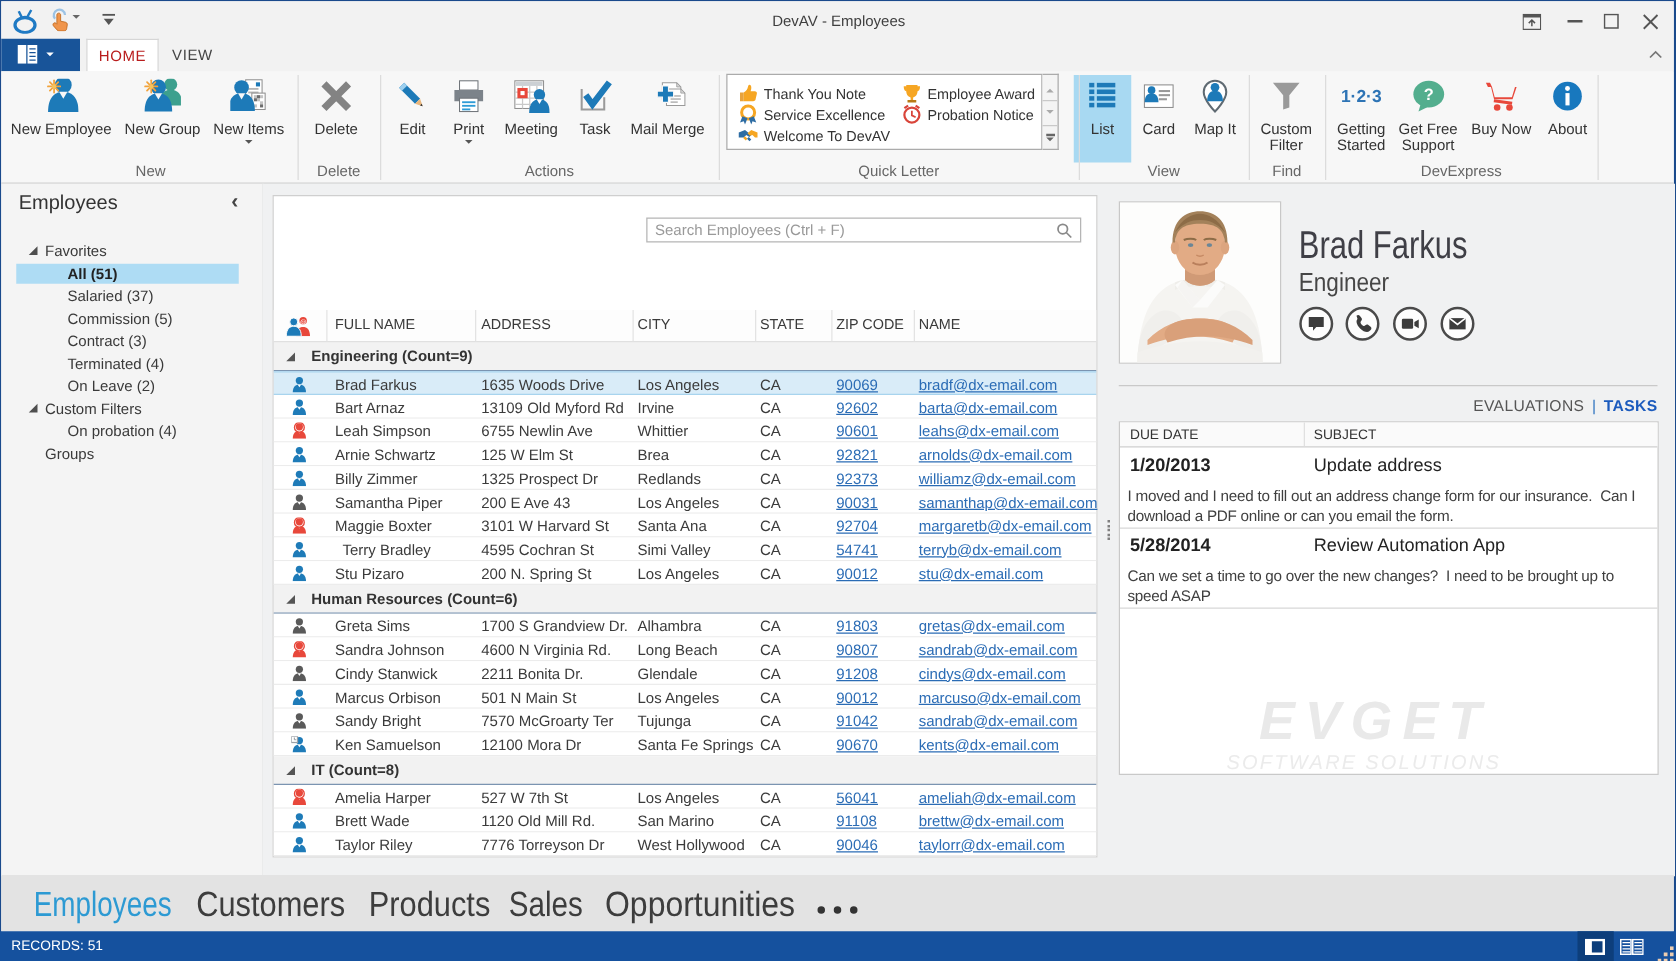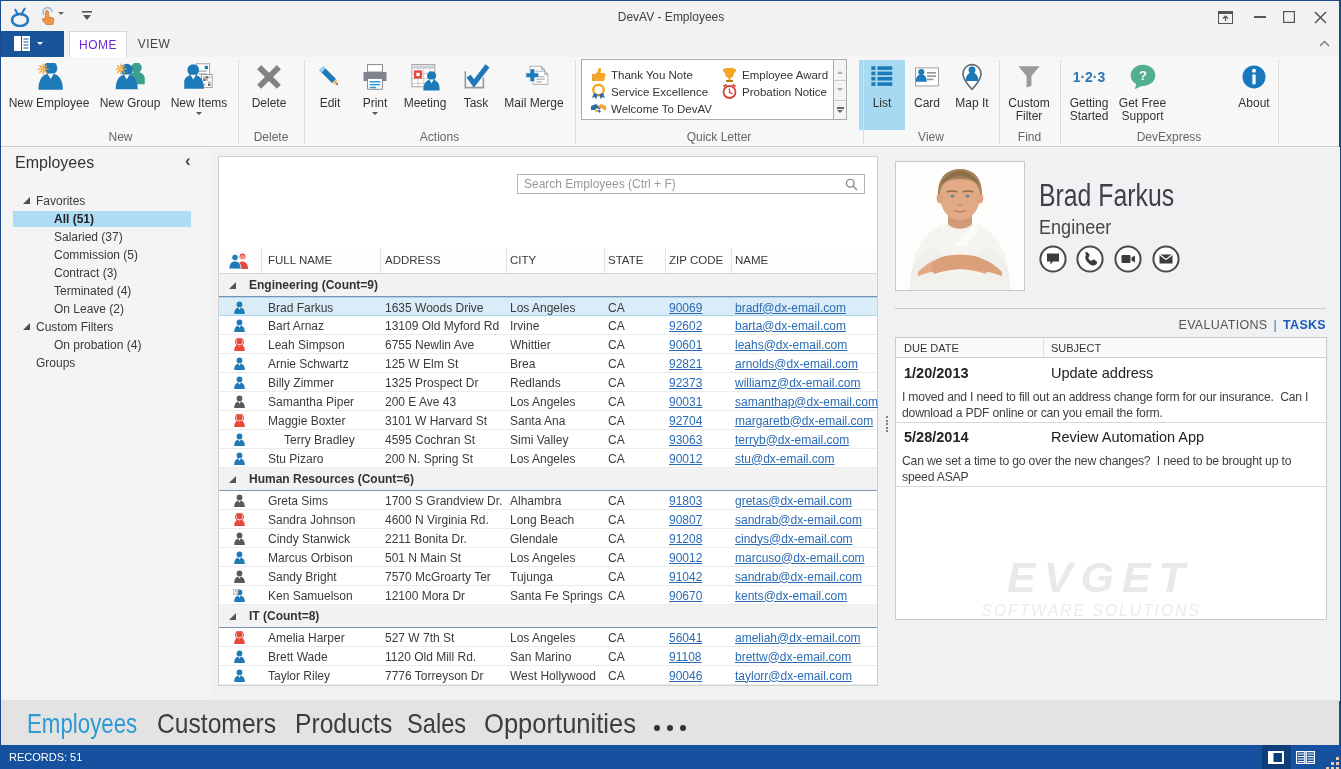--- a/index.html
+++ b/index.html
@@ -111,21 +111,21 @@
           <rect x="8" y="0" width="8" height="15" fill="#fff"></rect>
           <g stroke="#185499" stroke-width="1">
             <line x1="9.5" y1="3" x2="14.5" y2="3"></line>
             <line x1="9.5" y1="6" x2="14.5" y2="6"></line>
             <line x1="9.5" y1="9" x2="14.5" y2="9"></line>
             <line x1="9.5" y1="12" x2="14.5" y2="12"></line>
           </g>
         </svg>
  <span class="abs" style="left:36px;top:11px;width:0;height:0;border:3.5px solid transparent;border-top-color:#fff"></span>
       </div>
- <div class="tab" style="left:68px;width:58px;background:#fff;color:#6d28d9;border:1px solid #d6d6d6;border-bottom:none">HOME</div>
+ <div class="tab" style="left:68px;width:58px;background:#fff;color:#b91c1c;border:1px solid #d6d6d6;border-bottom:none">HOME</div>
  <div class="tab" style="left:130px;width:46px;color:#444">VIEW</div>
  <svg width="11" height="7" viewBox="0 0 11 7" style="position:absolute;left:1318px;top:9px">
         <path d="M1,6 L5.5,1.5 L10,6" fill="none" stroke="#777" stroke-width="1.4"></path>
       </svg>
 </div>
 
 <div id="ribbon">
 <div class="rbtn" style="left:-2px;width:100px">
         <div class="ric" style="width:34px"><svg width="34" height="34" viewBox="0 0 34 34" style="">
             <circle cx="19" cy="6.15" r="8.215" fill="#1d7ab8"></circle>
@@ -303,20 +303,29 @@
           </svg></div>
         <div class="rlab">Getting<br>Started</div>
       </div>
       <div class="rbtn" style="left:1106px;width:71px">
         <div class="ric" style="width:36px"><svg width="36" height="34" viewBox="0 0 36 34" style="">
             <ellipse cx="18" cy="15" rx="15" ry="13" fill="#53ae8e"></ellipse>
             <path d="M10,25 L8,32 L18,27 Z" fill="#53ae8e"></path>
             <text x="18" y="21" font-family="Liberation Sans" font-size="16" font-weight="bold" fill="#fff" text-anchor="middle">?</text>
           </svg></div>
         <div class="rlab">Get Free<br>Support</div>
+      </div>
+      <div class="rbtn" style="left:1168px;width:64px">
+        <div class="ric" style="width:36px"><svg width="36" height="34" viewBox="0 0 36 34" style="">
+            <path d="M3,4 h4 l2,4 h24 l-4,12 h-18 l-3,-12 h-3 Z M9,8 l2.6,10 h16.8 l3,-10 Z" fill="#e8483b"></path>
+            <path d="M11,20 h18 v3 h-18 Z" fill="#e8483b" transform="rotate(8 11 20)"></path>
+            <circle cx="14" cy="28" r="3.2" fill="#e8483b"></circle>
+            <circle cx="26" cy="28" r="3.2" fill="#e8483b"></circle>
+          </svg></div>
+        <div class="rlab">Buy Now</div>
       </div>
       <div class="rbtn" style="left:1223px;width:60px">
         <div class="ric" style="width:34px"><svg width="34" height="34" viewBox="0 0 34 34" style="">
             <circle cx="17" cy="17" r="14" fill="#1878be"></circle>
             <rect x="15" y="14" width="4" height="12" fill="#fff"></rect>
             <circle cx="17" cy="9.5" r="2.4" fill="#fff"></circle>
           </svg></div>
         <div class="rlab">About</div>
       </div>
 <div id="gal">
@@ -532,25 +541,25 @@
           <span style="left:389px">CA</span>
           <a style="left:450px">92704</a>
           <a style="left:516px">margaretb@dx-email.com</a>
         </div>
 <div class="row" style="top:273px">
           <svg width="13" height="13" viewBox="0 0 13 13" style="position:absolute;left:14px;top:3px">
             <circle cx="6.5" cy="3.4" r="2.9" fill="#1e7bb8"></circle>
             <path d="M1.2,13 C1.2,8.4 3.6,6.6 6.5,6.6 C9.4,6.6 11.8,8.4 11.8,13 Z" fill="#1e7bb8"></path>
             <path d="M5.1,6.6 L7.9,6.6 L6.5,8.8 Z" fill="#fff"></path>
           </svg>
-          <span style="left:65px">Terry Bradley</span>
+          <span style="left:55px">Terry Bradley</span>
           <span style="left:166px">4595 Cochran St</span>
           <span style="left:291px">Simi Valley</span>
           <span style="left:389px">CA</span>
-          <a style="left:450px">93063</a>
+          <a style="left:450px">54741</a>
           <a style="left:516px">terryb@dx-email.com</a>
         </div>
 <div class="row" style="top:292px">
           <svg width="13" height="13" viewBox="0 0 13 13" style="position:absolute;left:14px;top:3px">
             <circle cx="6.5" cy="3.4" r="2.9" fill="#1e7bb8"></circle>
             <path d="M1.2,13 C1.2,8.4 3.6,6.6 6.5,6.6 C9.4,6.6 11.8,8.4 11.8,13 Z" fill="#1e7bb8"></path>
             <path d="M5.1,6.6 L7.9,6.6 L6.5,8.8 Z" fill="#fff"></path>
           </svg>
           <span style="left:49px">Stu Pizaro</span>
           <span style="left:166px">200 N. Spring St</span>

